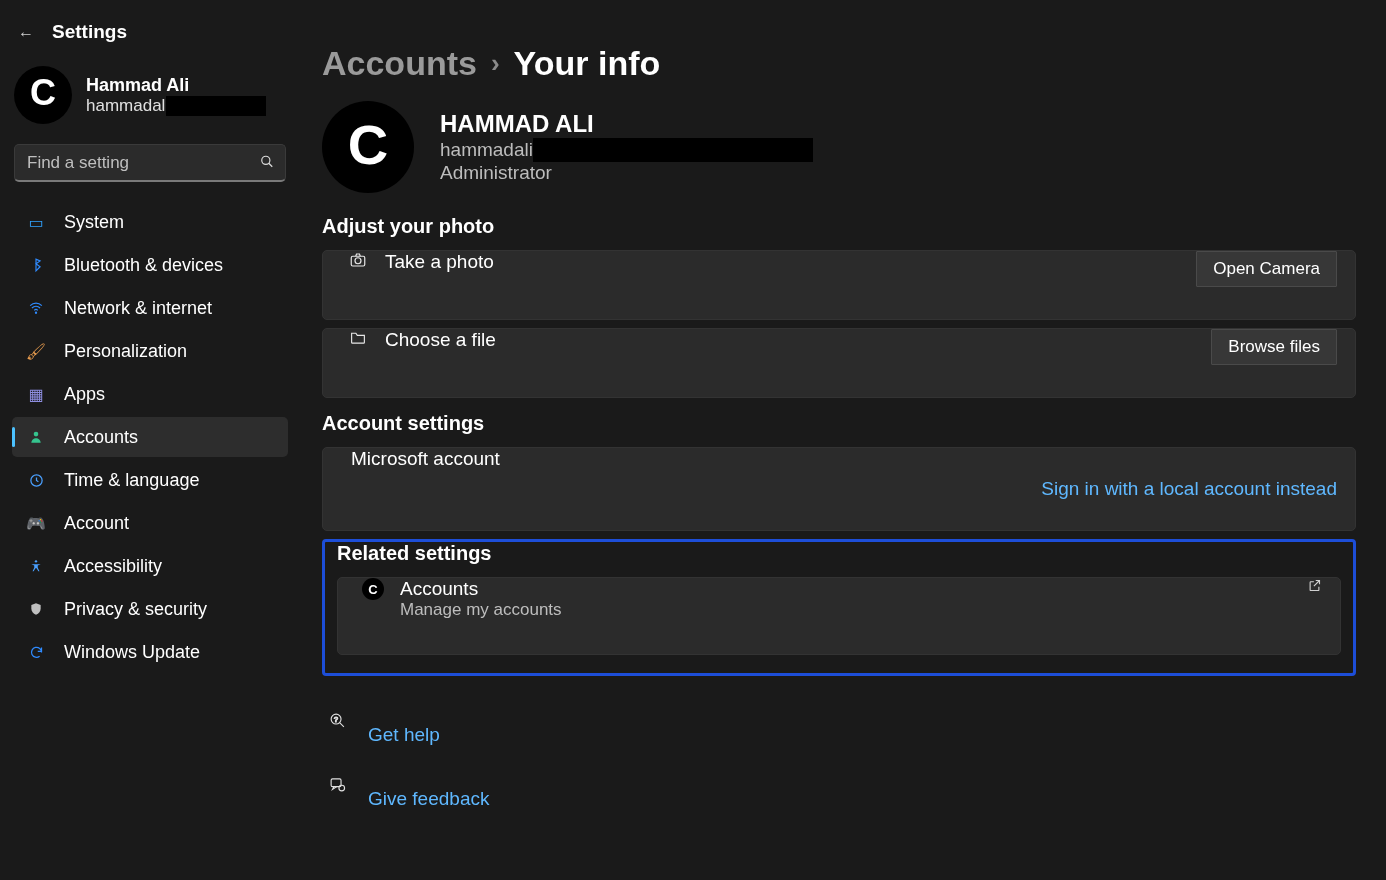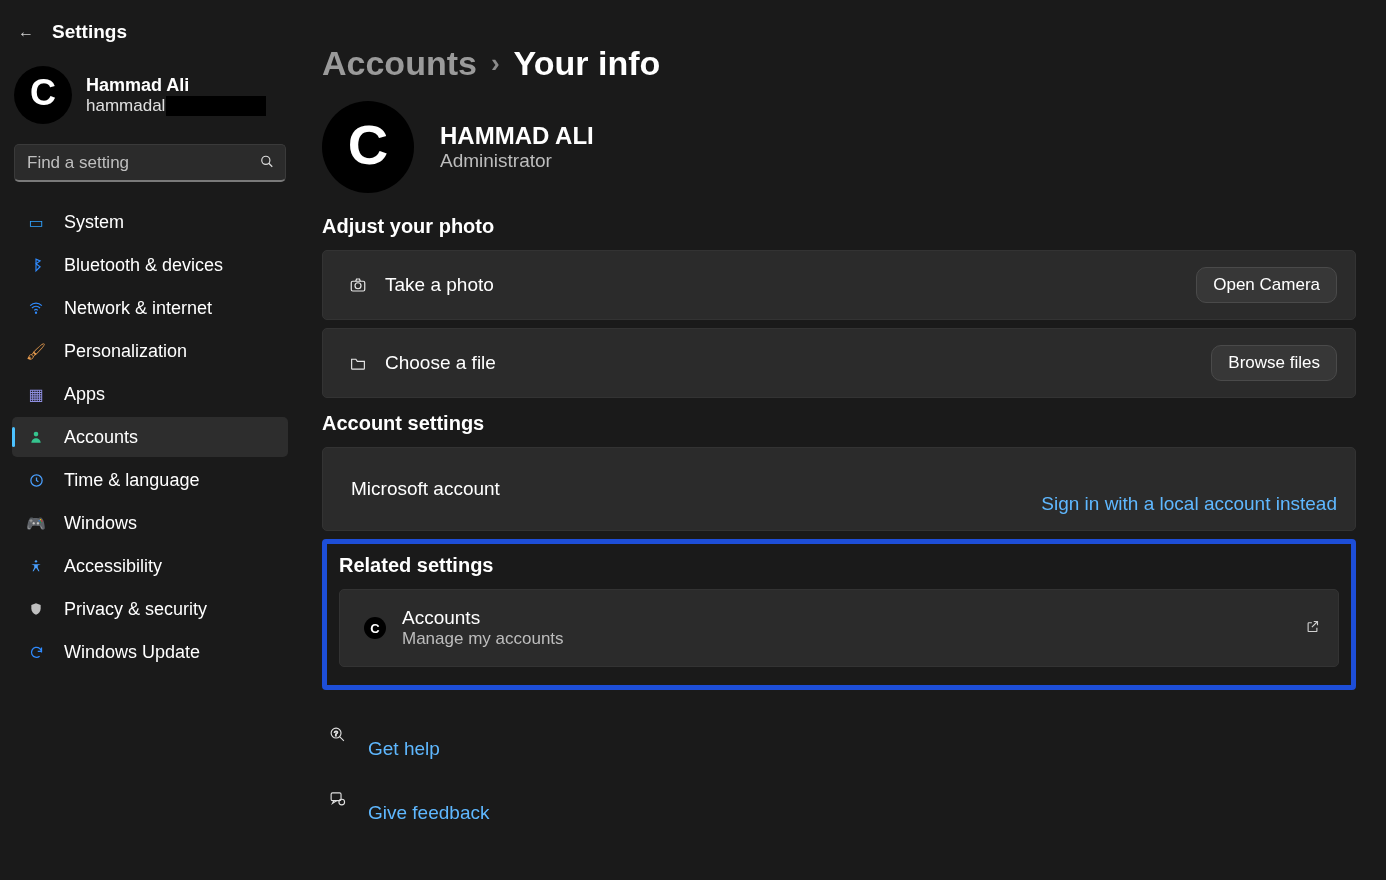--- a/index.html
+++ b/index.html
@@ -129,39 +129,39 @@
   .profile-lines .pname { font-size:24px; font-weight:600;}
   .email-row { display:flex; align-items:center;}
   .profile-lines .pemail { font-size:19px; color:#bdbdbd;}
   .redact2 { background:#000; width:280px; height:24px; display:inline-block;}
   .profile-lines .prole { font-size:19px; color:#bdbdbd;}
   .section-title { font-size:20px; font-weight:600; margin: 14px 0 12px 0;}
   .card {
     background:#2b2b2b;
     border:1px solid #333;
     border-radius:5px;
-    display:flex; align-items:center;
+    display:flex; align-items:flex-start;
     padding: 0 18px;
     min-height: 70px;
     margin-bottom: 8px;
   }
   .card .lead-icon { width:34px; display:flex; justify-content:center; color:#e7e7e7; font-size:18px;}
   .card .card-text { flex:0 0 auto; margin-left:10px;}
   .card .card-text .ct-title { font-size:19px; color:#fff;}
   .card .card-text .ct-sub { font-size:17px; color:#bdbdbd;}
   .card .spacer { flex:1;}
   .btn {
     background:#373737; border:1px solid #4a4a4a; color:#fff;
-    font-size:17px; padding:7px 16px; border-radius:10px; cursor:pointer;
+    font-size:17px; padding:7px 16px; border-radius:1px; cursor:pointer;
   }
   .link { color:#5fb8ff; font-size:19px; cursor:pointer;margin-top:30px;}
   .card.ms { min-height:84px;}
   .highlight-box {
-    border:5px solid #1d4ed8; border-radius:4px;
-    padding: 10px 12px 18px 12px;
+    border:3px solid #1d4ed8; border-radius:4px;
+    padding: 0 12px 18px 12px;
     margin-top: 6px;
   }
   .avatar-sm {
     width:22px; height:22px; border-radius:50%; background:#000;
     display:flex; align-items:center; justify-content:center;
     font-size:13px; font-weight:800; color:#fff; font-family: Arial, sans-serif;
   }
   .extlink-icon { color:#d0d0d0; font-size:16px;}
   .help-row {
     display:flex; align-items:center; gap:20px;
@@ -246,21 +246,21 @@
         <span class="nav-icon ic-time">
           <svg width="15" height="15" viewBox="0 0 24 24" fill="none" stroke="currentColor" stroke-width="2">
               <circle cx="12" cy="12" r="9"></circle>
               <path d="M12 7v5l3 2"></path>
             </svg>
         </span>
         <span>Time &amp; language</span>
       </div>
       <div class="nav-item">
         <span class="nav-icon ic-game">🎮</span>
-        <span>Windows</span>
+        <span>Account</span>
       </div>
       <div class="nav-item">
         <span class="nav-icon ic-accsb">
           <svg width="14" height="16" viewBox="0 0 24 24" fill="currentColor">
               <circle cx="12" cy="4" r="2"></circle>
               <path d="M4 9h16l-5 2v4l3 6h-2l-3-5h-2l-3 5H6l3-6v-4z"></path>
             </svg>
         </span>
         <span>Accessibility</span>
       </div>
@@ -289,20 +289,24 @@
       <span class="sep">›</span>
       <span class="current">Your info</span>
     </div>
 
     <div class="profile-row">
       <div class="avatar-xl">
           <span>C</span>
         </div>
       <div class="profile-lines">
         <div class="pname">HAMMAD ALI</div>
+        <div class="email-row">
+          <span class="pemail">hammadali</span>
+          <span class="redact2"></span>
+        </div>
         <div class="prole">Administrator</div>
       </div>
     </div>
 
     <div class="section-title">Adjust your photo</div>
 
     <div class="card">
       <span class="lead-icon">
         <svg width="20" height="18" viewBox="0 0 24 24" fill="none" stroke="currentColor" stroke-width="1.6">
             <rect x="3" y="7" width="18" height="13" rx="2"></rect>

